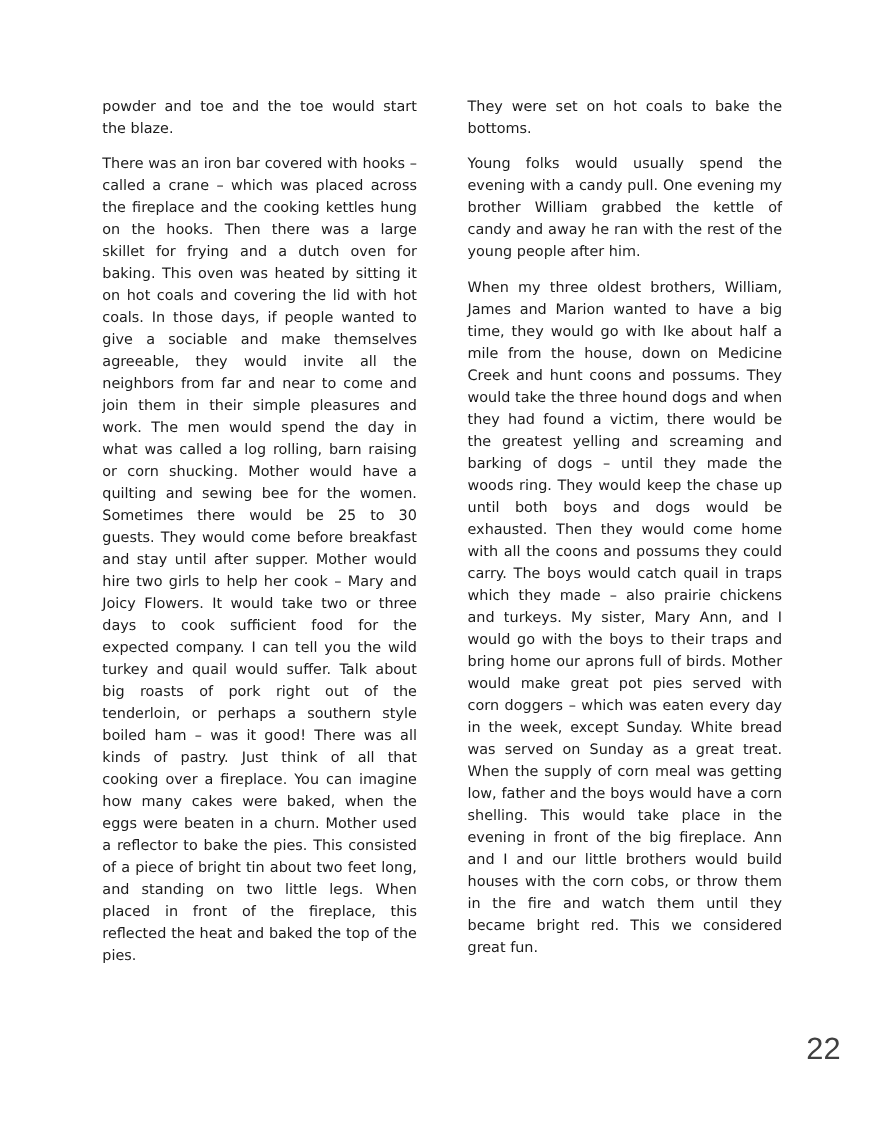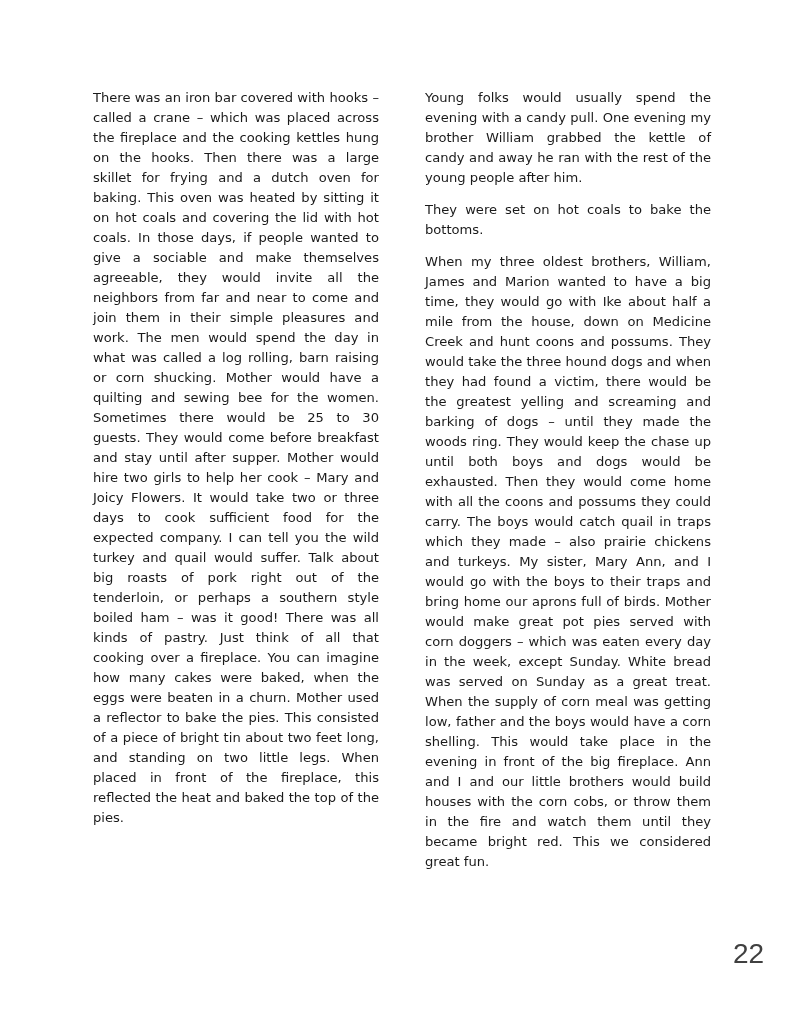--- a/index.html
+++ b/index.html
@@ -46,23 +46,24 @@
       font-size: 28px;
       line-height: 32px;
       color: #404040;
     }
   </style>
 </head>
 <body>
 
 <div class="page">
   <div class="column col-left">
+    <p class="para">powder and toe and the toe would start the blaze.</p>
     <p class="para">There was an iron bar covered with hooks – called a crane – which was placed across the fireplace and the cooking kettles hung on the hooks. Then there was a large skillet for frying and a dutch oven for baking.  This oven was heated by sitting it on hot coals and covering the lid with hot coals.  In those days, if people wanted to give a sociable and make themselves agreeable, they would invite all the neighbors from far and near to come and join them in their simple pleasures and work.  The men would spend the day in what was called a log rolling, barn raising or corn shucking.  Mother would have a quilting and sewing bee for the women. Sometimes there would be 25 to 30 guests.  They would come before breakfast and stay until after supper. Mother would hire two girls to help her cook – Mary and Joicy Flowers.  It would take two or three days to cook sufficient food for the expected company.  I can tell you the wild turkey and quail would suffer.  Talk about big roasts of pork right out of the tenderloin, or perhaps a southern style boiled ham – was it good! There was all kinds of pastry.  Just think of all that cooking over a fireplace.  You can imagine how many cakes were baked, when the eggs were beaten in a churn.  Mother used a reflector to bake the pies.  This consisted of a piece of bright tin about two feet long, and standing on two little legs.  When placed in front of the fireplace, this reflected the heat and baked the top of the pies.</p>
   </div>
 
   <div class="column col-right">
+    <p class="para">They were set on hot coals to bake the bottoms.</p>
     <p class="para">Young folks would usually spend the evening with a candy pull.  One evening my brother William grabbed the kettle of candy and away he ran with the rest of the young people after him.</p>
-    <p class="para">They were set on hot coals to bake the bottoms.</p>
     <p class="para">When my three oldest brothers, William, James and Marion wanted to have a big time, they would go with Ike about half a mile from the house, down on Medicine Creek and hunt coons and possums. They would take the three hound dogs and when they had found a victim, there would be the greatest yelling and screaming and barking of dogs – until they made the woods ring. They would keep the chase up until both boys and dogs would be exhausted. Then they would come home with all the coons and possums they could carry. The boys would catch quail in traps which they made – also prairie chickens and turkeys.  My sister, Mary Ann, and I would go with the boys to their traps and bring home our aprons full of birds. Mother would make great pot pies served with corn doggers – which was eaten every day in the week, except Sunday.  White bread was served on Sunday as a great treat.  When the supply of corn meal was getting low, father and the boys would have a corn shelling.  This would take place in the evening in front of the big fireplace.  Ann and I and our little brothers would build houses with the corn cobs, or throw them in the fire and watch them until they became bright red.   This we considered great fun.</p>
   </div>
 
   <div class="page-number">22</div>
 </div>
 
 </body></html>

